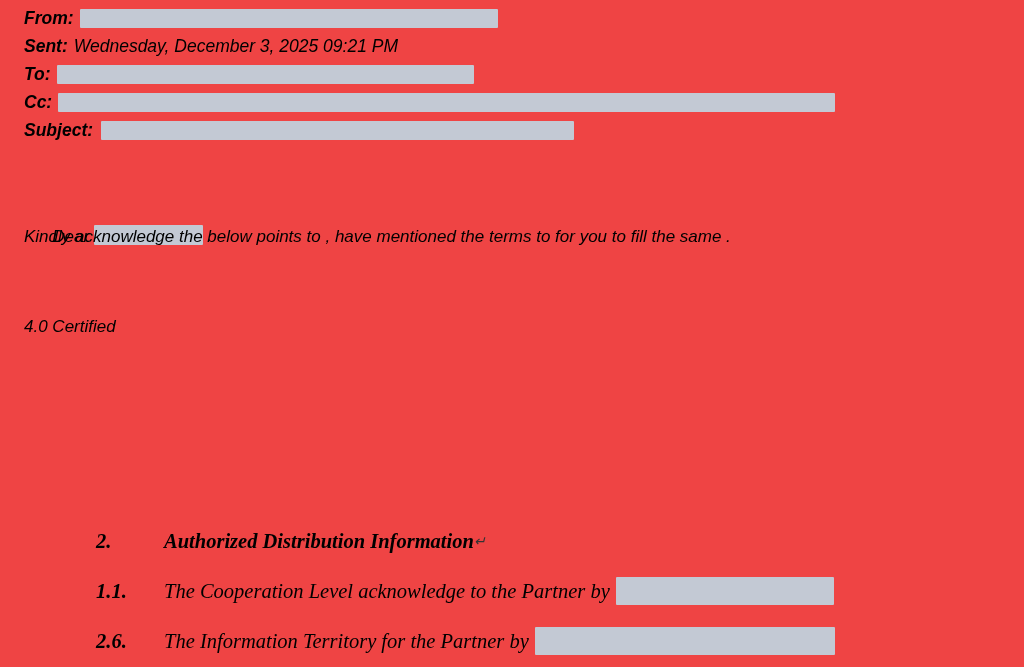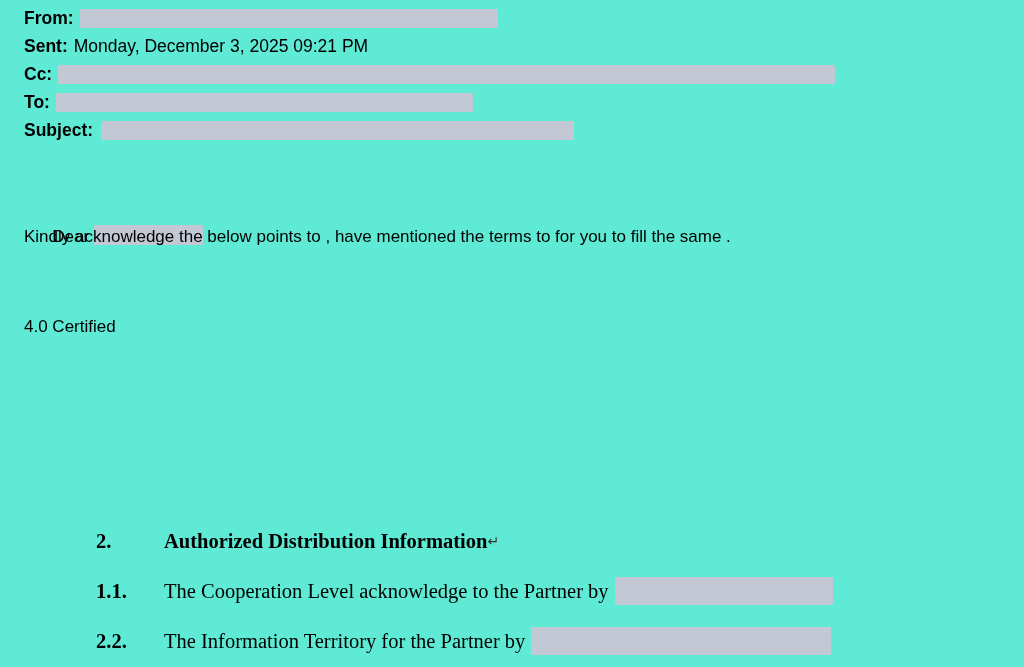--- a/index.html
+++ b/index.html
@@ -11,21 +11,22 @@
     width: 1024px;
     height: 667px;
     overflow: hidden;
     font-family: "Liberation Sans", sans-serif;
     color: #000000;
   }
   .page {
     position: relative;
     width: 1024px;
     height: 667px;
-    background: #5eead4;
+    background: #ef4444;
+    font-style: italic;
   }
 
   
   .headers {
     position: absolute;
     left: 24px;
     top: 4px;
     width: 980px;
   }
   .hdr-row {
@@ -122,33 +123,33 @@
   <div class="headers">
 
     <div class="hdr-row">
       <span class="hdr-label">From:</span>
       <span class="hdr-value"></span>
       <span class="redaction" style="width:418px;margin-left:6px;"></span>
     </div>
 
     <div class="hdr-row">
       <span class="hdr-label">Sent:</span>
-      <span class="hdr-value" style="margin-left:6px;">Monday, December 3, 2025 09:21 PM</span>
+      <span class="hdr-value" style="margin-left:6px;">Wednesday, December 3, 2025 09:21 PM</span>
+    </div>
+
+    <div class="hdr-row">
+      <span class="hdr-label">To:</span>
+      <span class="hdr-value"></span>
+      <span class="redaction" style="width:417px;margin-left:6px;"></span>
     </div>
 
     <div class="hdr-row">
       <span class="hdr-label">Cc:</span>
       <span class="hdr-value"></span>
       <span class="redaction" style="width:777px;margin-left:6px;"></span>
-    </div>
-
-    <div class="hdr-row">
-      <span class="hdr-label">To:</span>
-      <span class="hdr-value"></span>
-      <span class="redaction" style="width:417px;margin-left:6px;"></span>
     </div>
 
     <div class="hdr-row">
       <span class="hdr-label">Subject:</span>
       <span class="hdr-value"></span>
       <span class="redaction" style="width:473px;margin-left:8px;"></span>
     </div>
 
   </div>
 
@@ -173,20 +174,20 @@
       <span class="pilcrow">↵</span>
     </div>
 
     <div class="ag-row">
       <span class="ag-num">1.1.</span>
       <span class="ag-text">The Cooperation Level acknowledge to the Partner by</span>
       <span class="ag-redact" style="width:218px;"></span>
     </div>
 
     <div class="ag-row">
-      <span class="ag-num">2.2.</span>
+      <span class="ag-num">2.6.</span>
       <span class="ag-text">The Information Territory for the Partner by</span>
       <span class="ag-redact" style="width:300px;"></span>
     </div>
 
   </div>
 
 </div>
 
 </body></html>

